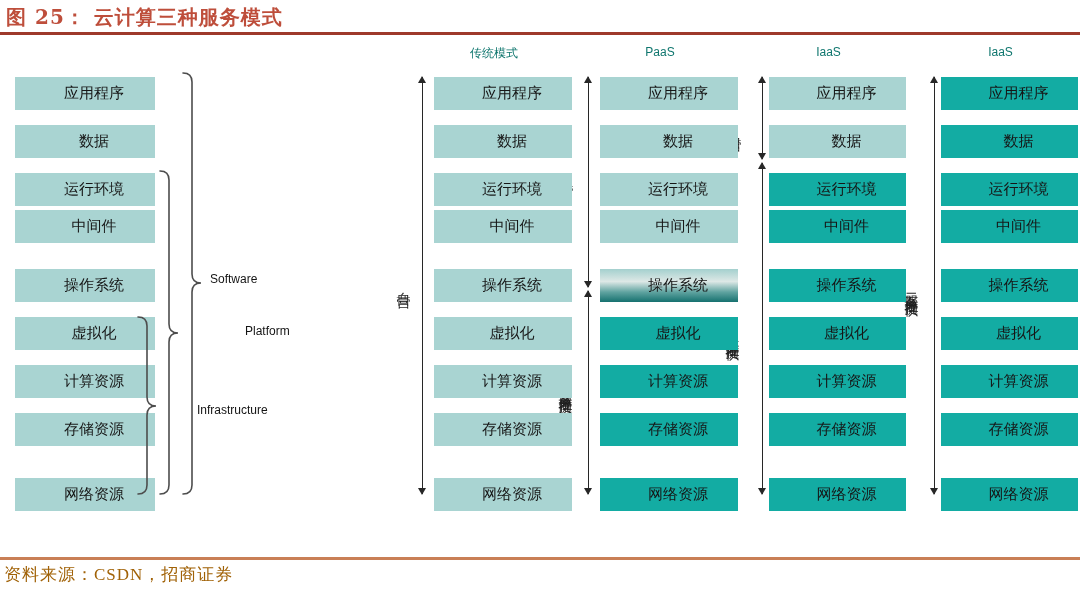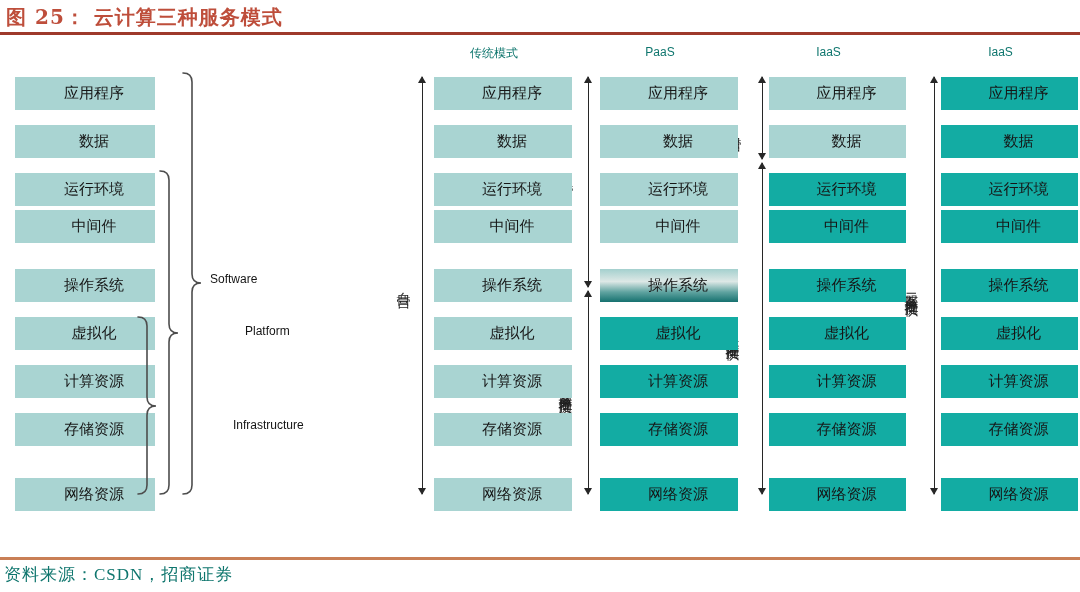--- a/index.html
+++ b/index.html
@@ -39,21 +39,21 @@
 
   
   .vlabel{position:absolute;writing-mode:vertical-rl;text-orientation:upright;
           font-size:14px;color:#1f1f1f;letter-spacing:2px;line-height:20px;width:20px;text-align:center;}
 
   .blabel{position:absolute;font-size:12px;color:#141414;}
   .caption{position:absolute;font-size:16px;color:#1b1b1b;}
 
   .bottom-rule{position:absolute;left:0;top:557px;width:1080px;height:3px;background:#C97F56;}
   .source{position:absolute;left:4px;top:563px;font-family:"Liberation Serif",serif;
-          font-size:17px;color:#0f766e;letter-spacing:1px;}
+          font-size:17px;color:#a16207;letter-spacing:1px;}
   .braces{position:absolute;left:135px;top:60px;}
 </style>
 </head>
 <body>
 
 <div class="page">
 
   <div class="fig-title">图 25： 云计算三种服务模式</div>
   <div class="title-rule"></div>
 
@@ -67,21 +67,21 @@
   <div class="box light cL r7">存储资源</div>
   <div class="box light cL r8">网络资源</div>
 
   <svg class="braces" width="100" height="445" viewBox="0 0 100 445">
     <path d="M48,13 Q57,13 57,22 L57,214 Q57,223 66,223 Q57,223 57,232 L57,425 Q57,434 48,434" stroke="#4d4d4d" stroke-width="1.6" fill="none" stroke-linecap="round"></path>
     <path d="M25,111 Q34,111 34,120 L34,264 Q34,273 43,273 Q34,273 34,282 L34,425 Q34,434 25,434" stroke="#4d4d4d" stroke-width="1.6" fill="none" stroke-linecap="round"></path>
     <path d="M3,257 Q12,257 12,266 L12,337 Q12,346 21,346 Q12,346 12,355 L12,425 Q12,434 3,434" stroke="#4d4d4d" stroke-width="1.6" fill="none" stroke-linecap="round"></path>
   </svg>
   <div class="blabel" style="left:210px;top:272px;">Software</div>
   <div class="blabel" style="left:213px;top:324px;margin-left:32px;">Platform</div>
-  <div class="blabel" style="left:197px;top:418px;margin-left:36px;">Infrastructure</div>
+  <div class="blabel" style="left:197px;top:403px;">Infrastructure</div>
 
   <div class="colhead c1">传统模式</div>
   <div class="colhead c2">PaaS</div>
   <div class="colhead c3">IaaS</div>
   <div class="colhead c4">IaaS</div>
 
   <div class="varrow" style="left:422px;top:77px;height:417px;"></div>
   <div class="varrow" style="left:588px;top:77px;height:210px;"></div>
   <div class="varrow" style="left:588px;top:291px;height:203px;"></div>
   <div class="varrow" style="left:762px;top:77px;height:82px;"></div>

